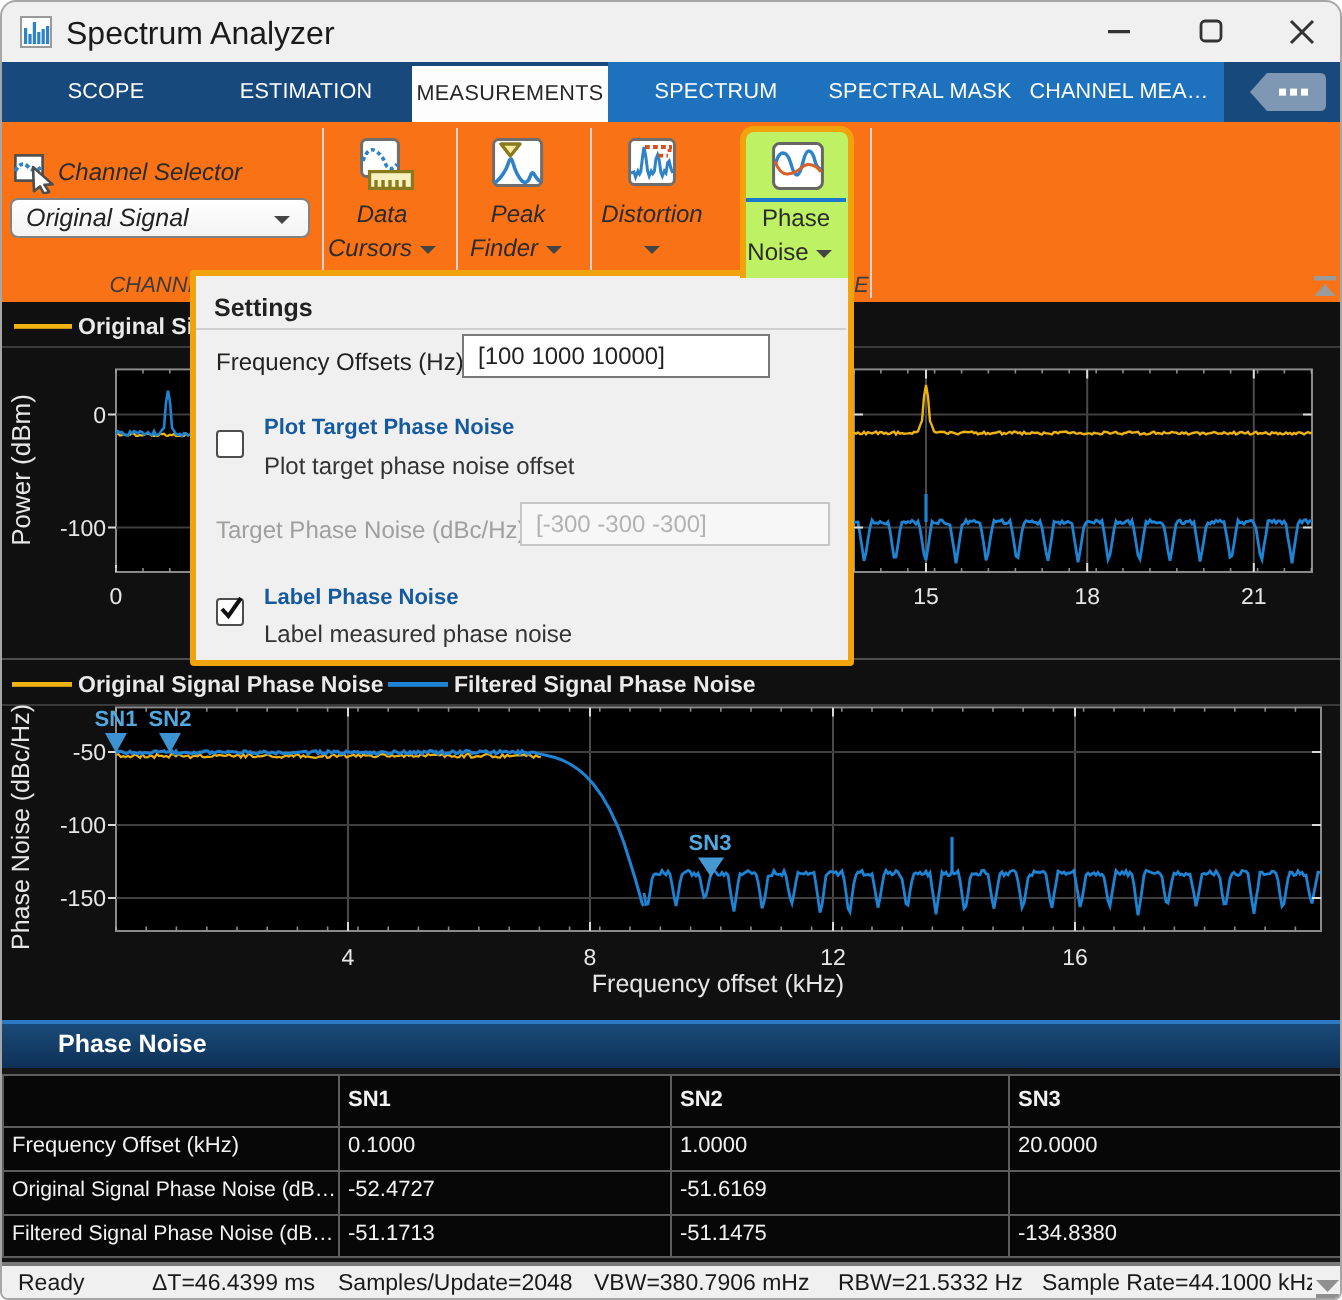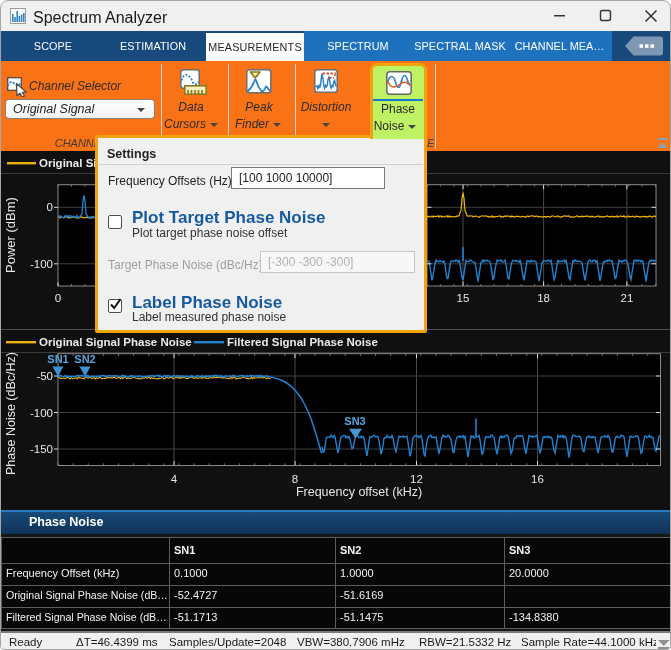--- a/index.html
+++ b/index.html
@@ -27,21 +27,21 @@
 #tbl { position:absolute; left:0; top:536px; width:671px; height:92px; background:#070707; }
 .gline { position:absolute; background:#5d5d5d; }
 .tcell { position:absolute; color:#f2f2f2; font-size:11px; white-space:nowrap; }
 
 #status { position:absolute; left:0; top:632px; width:671px; height:18px; background:#f0f0f0; }
 #status div { position:absolute; top:3px; font-size:11.5px; color:#1a1a1a; white-space:nowrap; }
 
 #popup { position:absolute; left:94px; top:134px; width:332px; height:198px; background:#f0f0f0; border:3.5px solid #f0a30c; border-radius:2px; z-index:10; }
 #callout { position:absolute; left:369px; top:62px; width:57px; height:76px; background:#bef264; border:3.5px solid #f0a30c; border-bottom:none; border-radius:7px 7px 0 0; z-index:11; }
 .pp { position:absolute; font-size:12px; color:#222; white-space:nowrap; }
-.pblue { position:absolute; font-size:17px; font-weight:bold; color:#15599f; white-space:nowrap; }
+.pblue { position:absolute; font-size:11px; font-weight:bold; color:#15599f; white-space:nowrap; }
 .pinput { position:absolute; background:#fff; border:1px solid #7a7a7a; font-size:12px; color:#222; line-height:20px; padding-left:7px; white-space:nowrap; }
 .cb { position:absolute; width:14px; height:14px; background:#fff; border:1.5px solid #4d4d4d; border-radius:2px; }
 </style></head><body>
 <div id="win">
 
 <svg class="abs" style="left:9px;top:7px" width="16" height="16" viewBox="0 0 16 16">
  <rect x="0.5" y="0.5" width="15" height="15" fill="#fdfdfd" stroke="#9a9a9a"></rect>
  <g fill="#2e83c6">
   <rect x="2" y="6" width="1.6" height="8"></rect>
         <rect x="4.2" y="9" width="1.6" height="5"></rect>

